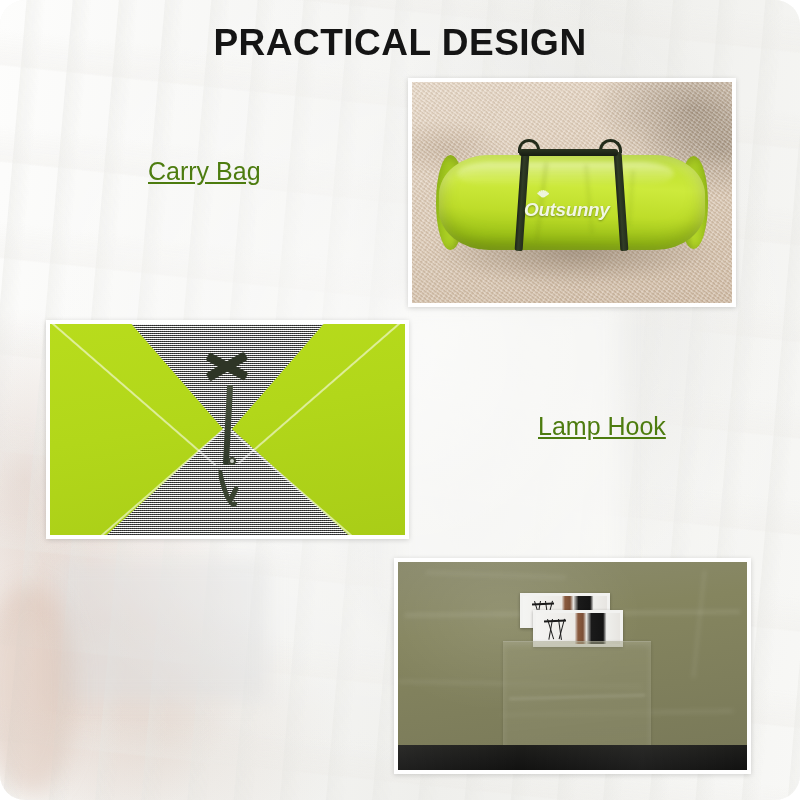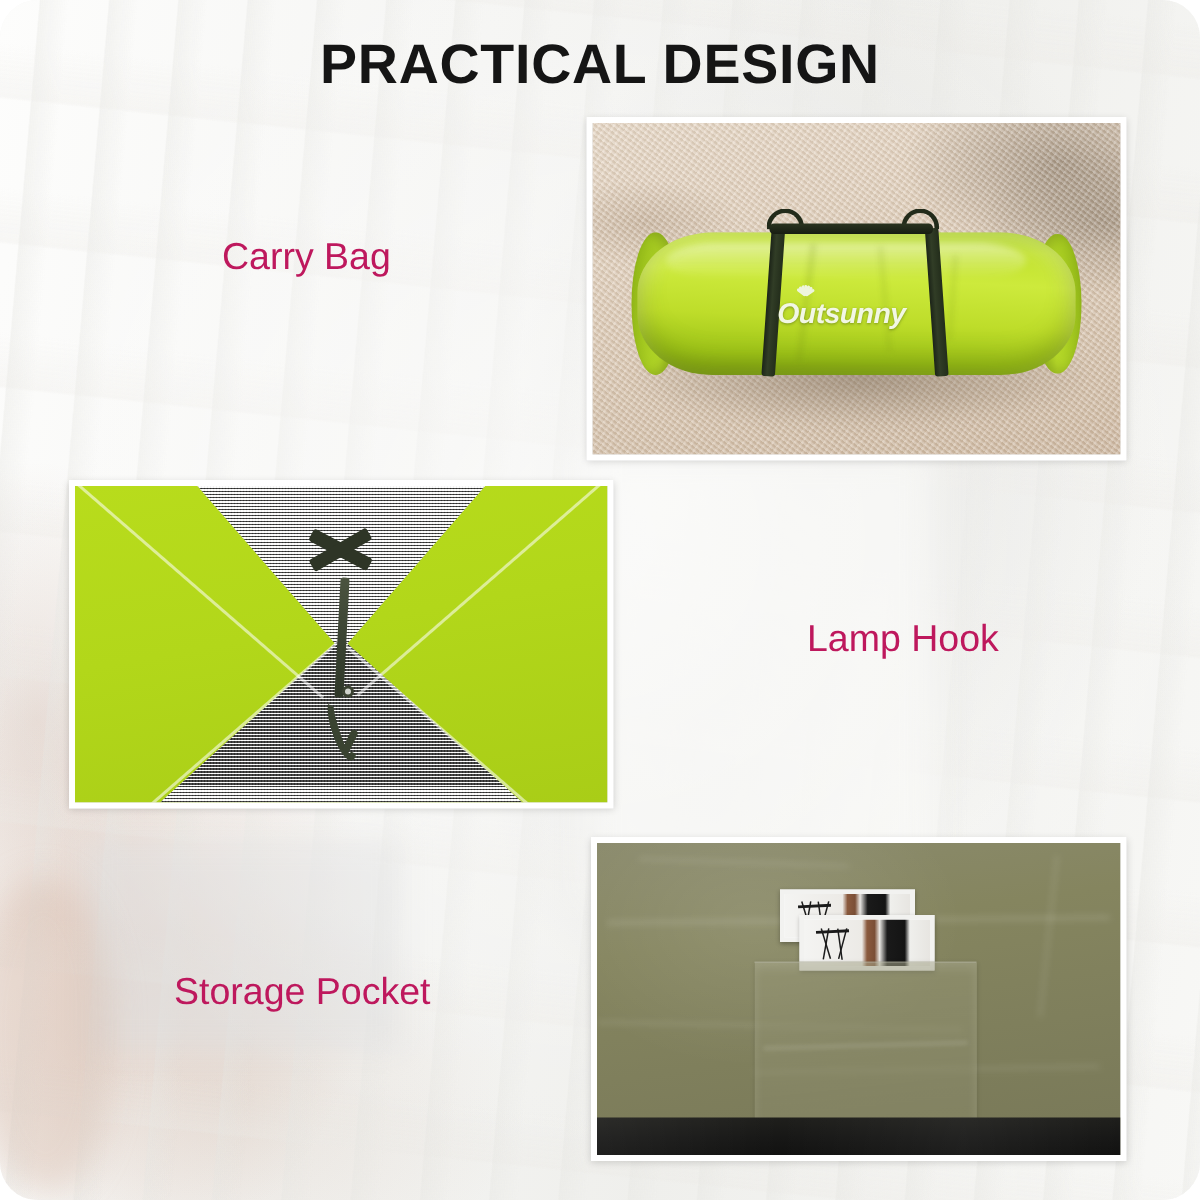--- a/index.html
+++ b/index.html
@@ -80,36 +80,37 @@
     font-size: 37px;
     font-weight: bold;
     letter-spacing: 0.5px;
     color: #151515;
   }
 
   
   .label {
     position: absolute;
     font-size: 25px;
-    color: #be185d;
+    color: #4d7c0f;
     white-space: nowrap;
+    text-decoration: underline;
   }
   #label-carry   { left: 148px; top: 157px; }
   #label-lamp    { left: 514px; top: 412px; margin-left: 24px; }
   #label-storage { left: 116px; top: 647px; }
 
   
   .photo {
     position: absolute;
     overflow: hidden;
     border: 4px solid #ffffff;
     background: #ddd;
     box-shadow: 0 1px 5px rgba(0,0,0,0.16);
   }
-  #photo-carry   { left: 391px; top: 78px;  width: 360px; height: 229px; }
+  #photo-carry   { left: 408px; top: 78px;  width: 328px; height: 229px; }
   #photo-lamp    { left: 46px;  top: 320px; width: 363px; height: 219px; }
   #photo-storage { left: 394px; top: 558px; width: 357px; height: 216px; }
 
   .ph-inner { position: absolute; inset: 0; overflow: hidden; }
 
   
   .sand {
     position: absolute; inset: 0;
     background:
       radial-gradient(ellipse 150px 90px at 88% 12%, rgba(120,105,88,0.55), rgba(120,105,88,0) 68%),
@@ -504,15 +505,14 @@
         <div class="pocket-fold"></div>
       </div>
 
       <div class="dark-band"></div>
       <div class="band-sheen"></div>
     </div>
   </div>
 
   <div class="label" id="label-carry">Carry Bag</div>
   <div class="label" id="label-lamp">Lamp Hook</div>
-  <div class="label" id="label-storage">Storage Pocket</div>
 
 </div>
 
 </body></html>

